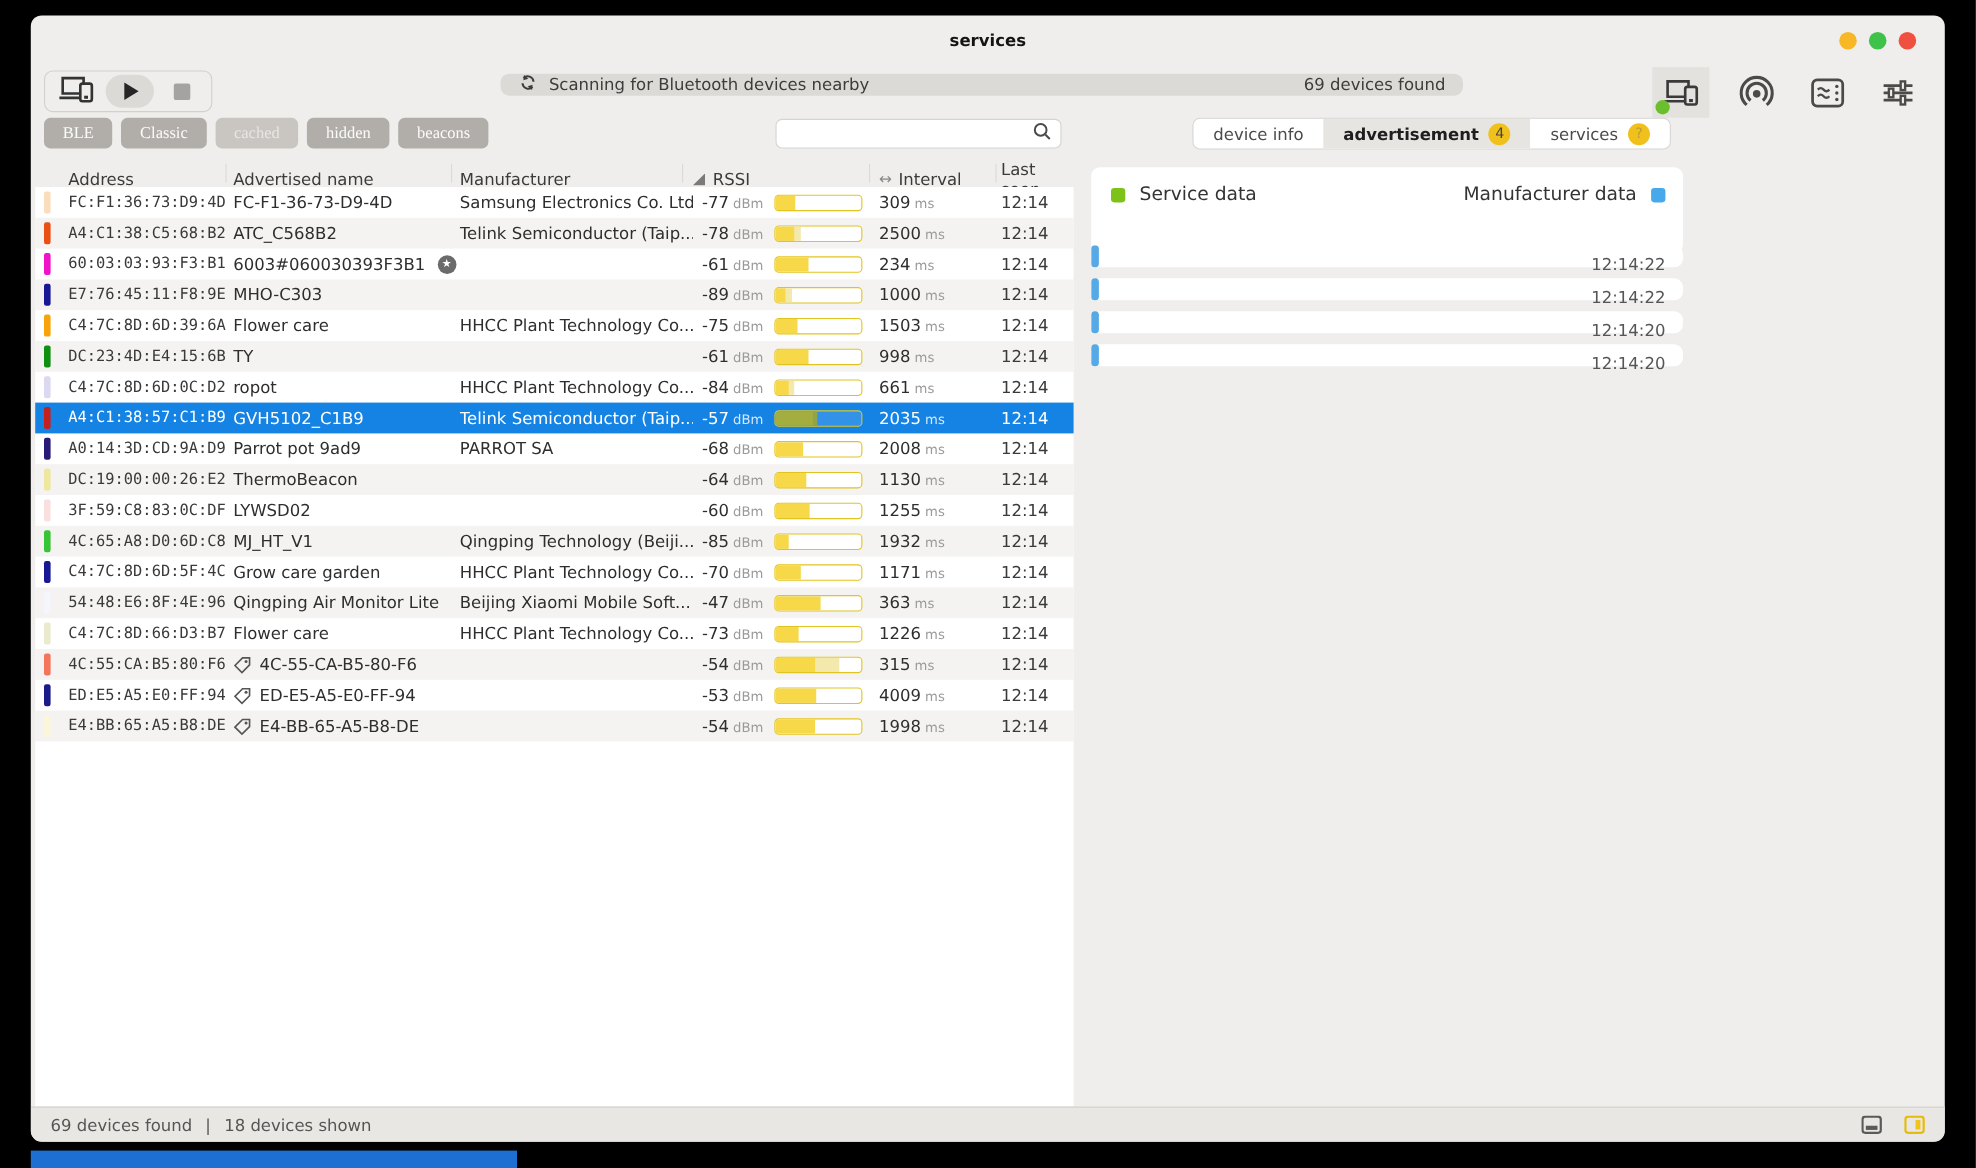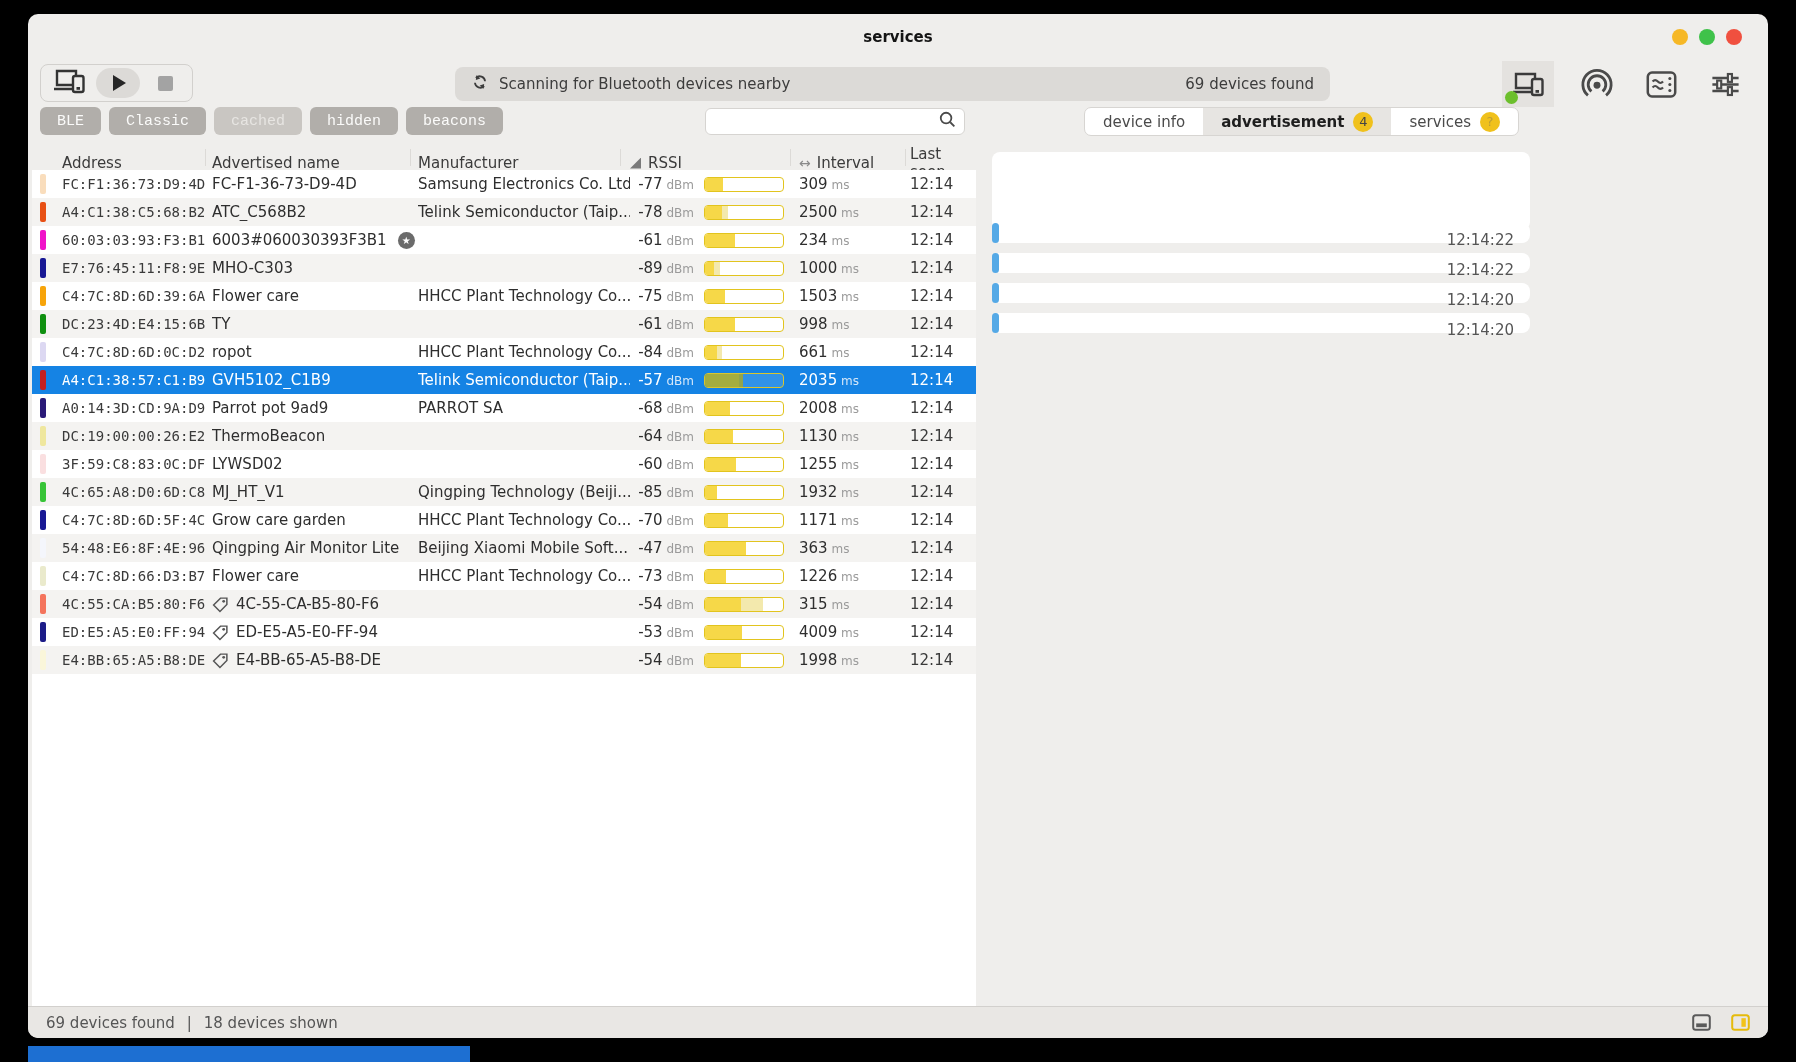--- a/index.html
+++ b/index.html
@@ -16,31 +16,31 @@
   .light { width:16px; height:16px; border-radius:50%; }
   .light.yellow { background:#f6b826; } .light.green { background:#3fc24a; } .light.red { background:#f0503f; }
 
   
   .toolbar { position:absolute; top:45px; left:0; right:0; height:50px; }
   .scan-controls { position:absolute; left:12px; top:5px; height:38px; display:flex; align-items:center; gap:10px; border:1px solid #d2d0cd; border-radius:8px; padding:0 12px; }
   .play { width:44px; height:30px; border:none; background:#dcdad7; border-radius:15px; display:flex; align-items:center; justify-content:center; cursor:pointer; }
   .play-tri { width:0; height:0; border-left:13px solid #262626; border-top:8px solid transparent; border-bottom:8px solid transparent; margin-left:3px; }
   .stop { width:30px; height:30px; border:none; background:transparent; display:flex; align-items:center; justify-content:center; cursor:pointer; }
   .stop-sq { width:15px; height:15px; background:#a3a3a3; border-radius:2px; }
-  .scanbar { position:absolute; left:427px; top:8px; width:875px; height:34px; background:#dcdad7; border-radius:8px; display:flex; align-items:center; gap:10px; padding:0 16px; font-size:15px; color:#3c3c3c; }
+  .scanbar { position:absolute; left:427px; top:8px; width:875px; height:20px; background:#dcdad7; border-radius:8px; display:flex; align-items:center; gap:10px; padding:0 16px; font-size:15px; color:#3c3c3c; }
   .scanbar .found { margin-left:auto; }
   .tb-right { position:absolute; right:22px; top:0; height:50px; display:flex; align-items:center; gap:22px; }
   .tb-btn { border:none; background:transparent; width:42px; height:46px; display:flex; align-items:center; justify-content:center; position:relative; cursor:pointer; }
   .tb-btn.active { background:#e4e2df; width:52px; }
   .green-dot { position:absolute; left:3px; bottom:3px; width:13px; height:13px; border-radius:50%; background:#6cbf2c; }
 
   
   .left-panel { position:absolute; left:0; top:93px; width:950px; bottom:32px; }
   .chips { position:absolute; left:12px; top:0; display:flex; gap:8px; }
-  .chip { height:28px; padding:0 17px; border:none; border-radius:6px; background:#b1aeaa; color:#fbfbfa; font-size:15px; font-family:Liberation Mono, monospace; cursor:pointer; }
+  .chip { height:28px; padding:0 17px; border:none; border-radius:6px; background:#b1aeaa; color:#fbfbfa; font-size:15px; font-family:Liberation Serif, serif; cursor:pointer; }
   .chip.muted { background:#c9c6c2; color:#e7e5e2; }
   .searchbox { position:absolute; left:677px; top:1px; width:260px; height:27px; background:#fff; border:1px solid #d6d4d1; border-radius:6px; display:flex; align-items:center; padding:0 7px; }
   .searchbox input { flex:1; border:none; outline:none; background:transparent; font-size:14px; font-family:inherit; color:#333; }
 
   .grid-cols { display:grid; grid-template-columns:30px 150px 206px 212px 70px 96px 100px 1fr; align-items:center; }
   .thead { position:absolute; left:4px; top:38px; right:2px; height:25px; font-size:15px; color:#3b3b3b; }
   .thead .h-addr { grid-column:1/3; padding-left:30px; }
   .thead .h-rssi { grid-column:5/7; display:flex; align-items:center; gap:7px; }
   .thead .h-intv { display:flex; align-items:center; gap:6px; padding-left:3px; }
   .thead .h-seen { padding-left:14px; }
@@ -583,20 +583,27 @@
             <span>advertisement</span>
             <span class="badge">4</span>
           </div>
         <div class="tab">
             <span>services</span>
             <span class="badge faint">?</span>
           </div>
       </div>
 
       <div class="legend">
+        <div class="legend-row">
+          <span class="sq green"></span>
+          <span>Service data</span>
+          <span class="spacer"></span>
+          <span>Manufacturer data</span>
+          <span class="sq blue"></span>
+        </div>
       </div>
 
       <div class="cards">
           <div class="card">
             <span class="accent"></span>
             <span class="ts">12:14:22</span>
           </div>
           <div class="card">
             <span class="accent"></span>
             <span class="ts">12:14:22</span>

